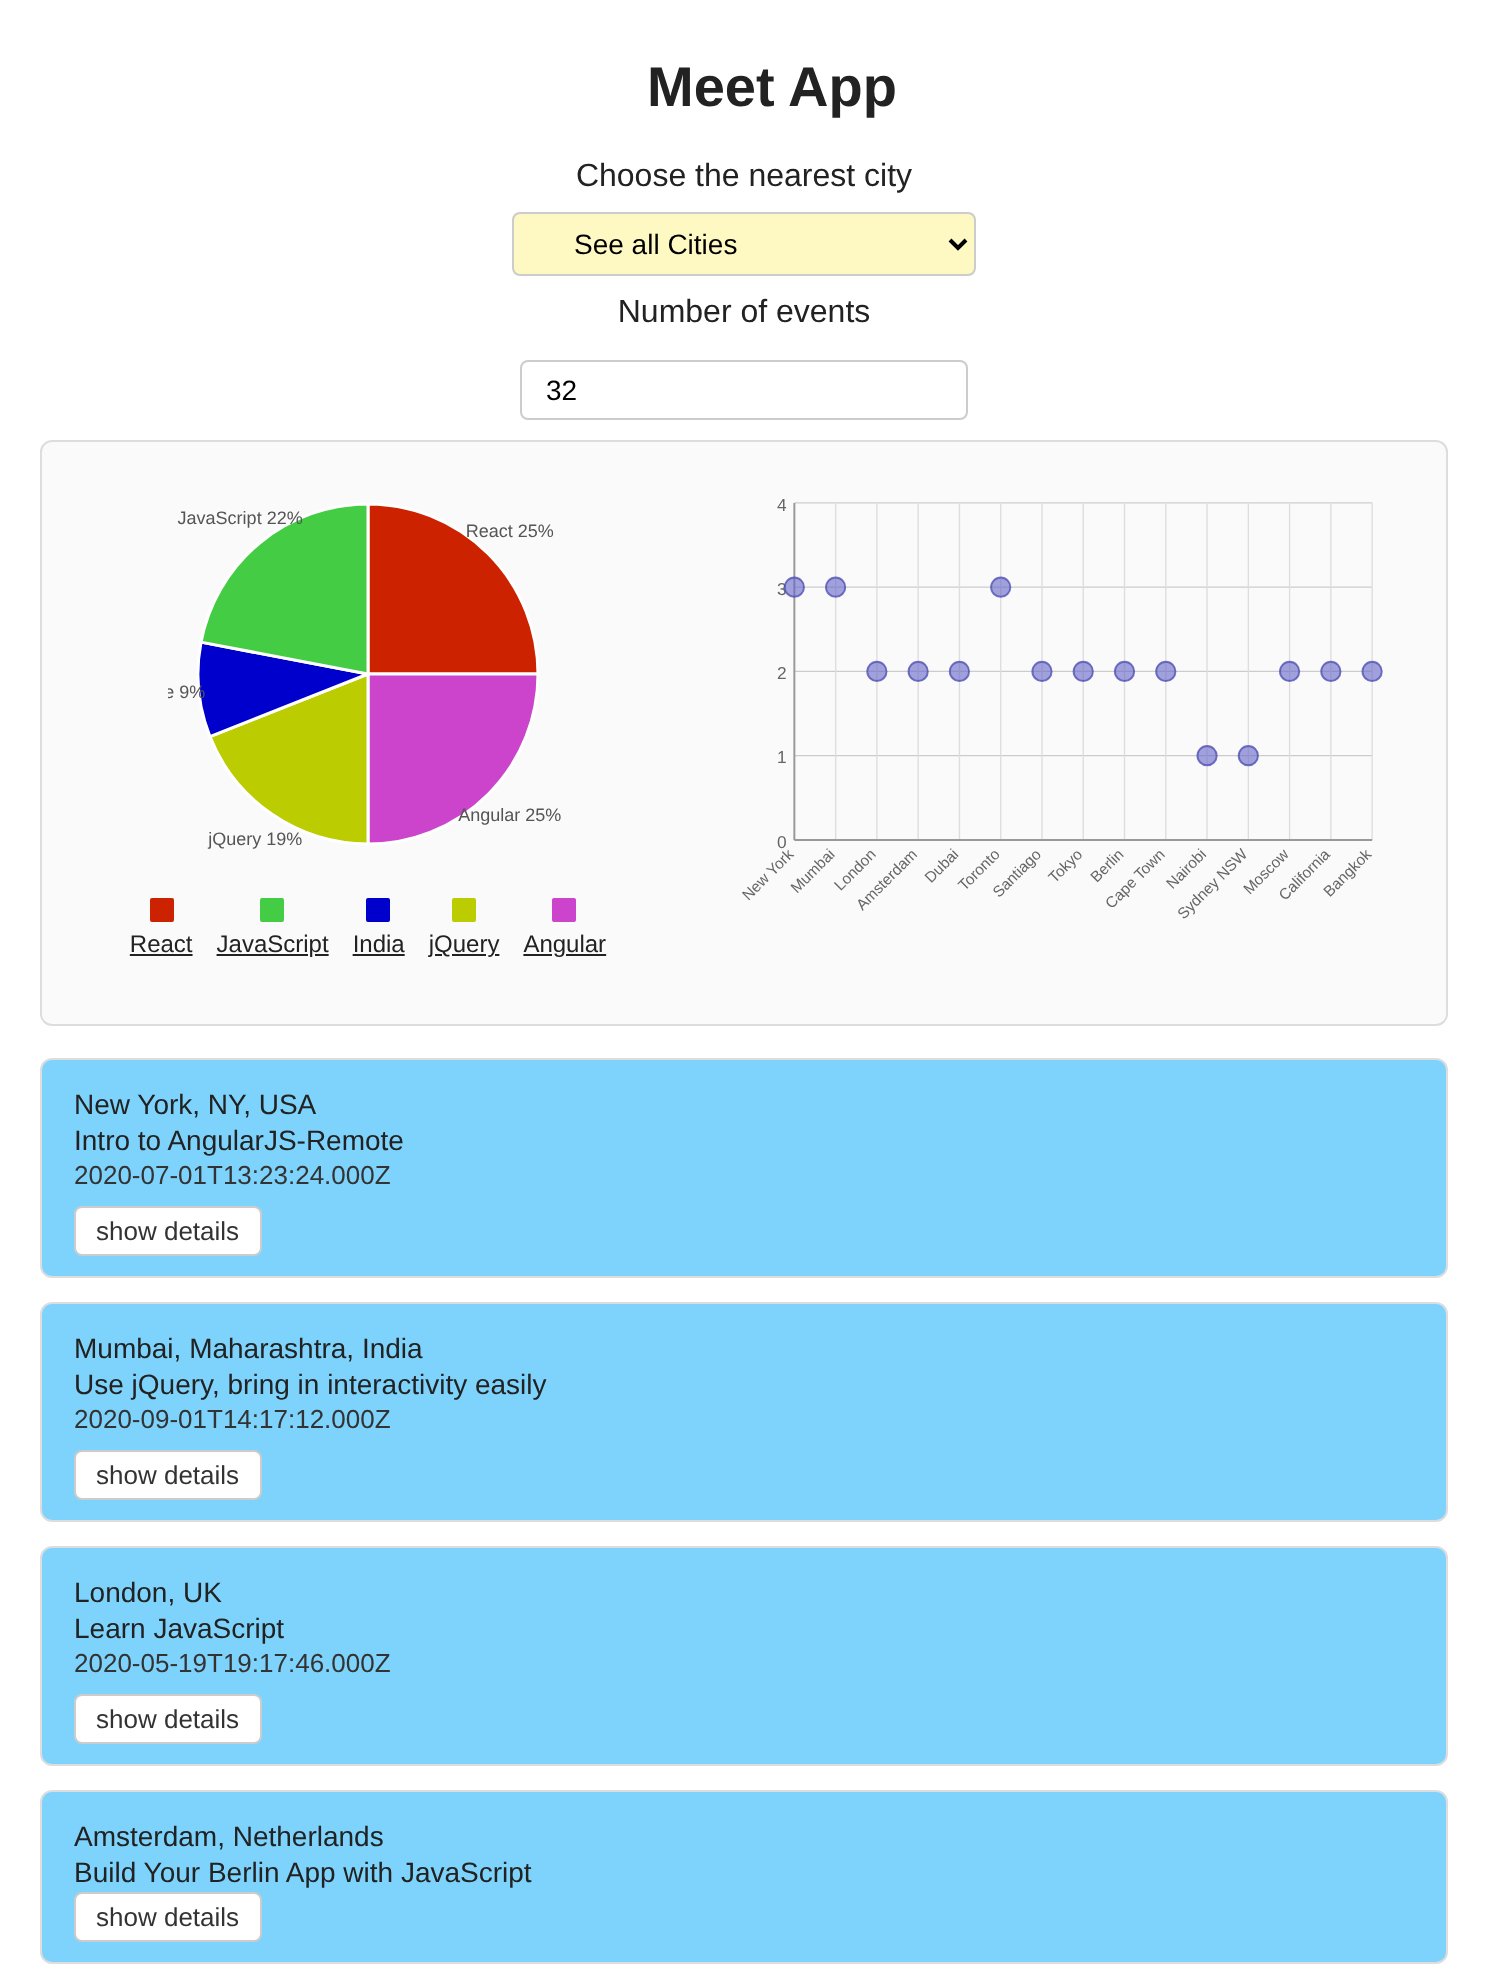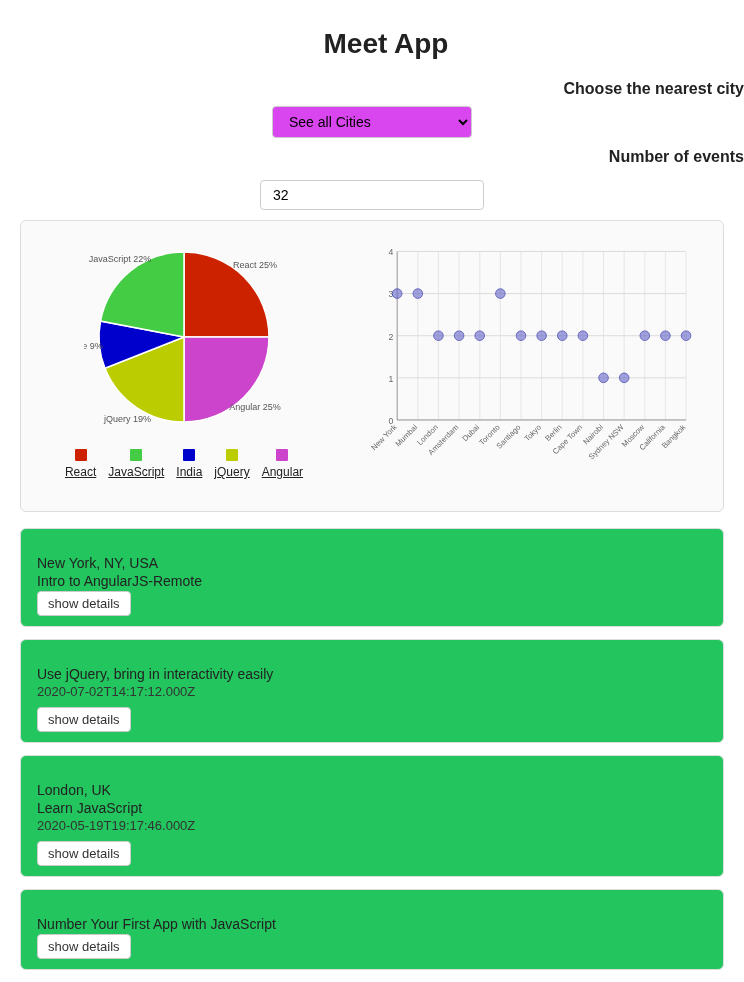--- a/index.html
+++ b/index.html
@@ -14,36 +14,36 @@
       text-align: center;
       padding: 28px 0 10px;
       margin-left: 28px;
     }
     .app-title {
       font-size: 28px;
       font-weight: 700;
     }
     .section-label {
       font-size: 16px;
-      font-weight: 700;
-      text-align: right;
+      font-weight: 400;
+      text-align: center;
       margin: 10px 0 8px;
     }
     .city-select-wrapper {
       display: flex;
       justify-content: center;
       margin-bottom: 10px;
     }
     .city-select {
       border: 1px solid #ccc;
       border-radius: 4px;
-      padding: 6px 12px;
+      padding: 6px 26px;
       font-size: 14px;
-      width: 200px;
-      background: #d946ef;
+      width: 232px;
+      background: #fef9c3;
       cursor: pointer;
     }
     .events-section {
       text-align: center;
       margin-bottom: 10px;
     }
     .events-input {
       border: 1px solid #ccc;
       border-radius: 4px;
       padding: 6px 12px;
@@ -112,22 +112,22 @@
     
     .events-list {
       padding: 0 20px 20px;
       display: flex;
       flex-direction: column;
       gap: 12px;
     }
     .event-card {
       border: 1px solid #ddd;
       border-radius: 6px;
-      padding: 26px 16px 10px;
-      background: #22c55e;
+      padding: 14px 16px 10px;
+      background: #7dd3fc;
     }
     .event-location {
       font-size: 14px;
       font-weight: 500;
       margin-bottom: 2px;
     }
     .event-name {
       font-size: 14px;
       margin-bottom: 2px;
     }
@@ -274,38 +274,41 @@
         <circle cx="308.57142857142856" cy="102.5" r="5" fill="rgba(100,100,200,0.6)" stroke="rgba(80,80,180,0.8)" stroke-width="1"></circle>
         <circle cx="330" cy="102.5" r="5" fill="rgba(100,100,200,0.6)" stroke="rgba(80,80,180,0.8)" stroke-width="1"></circle>
       </svg>
   </div>
 </div>
 
 <div class="events-list" id="events-list">
 <div class="event-card">
       <div class="event-location">New York, NY, USA</div>
       <div class="event-name">Intro to AngularJS-Remote</div>
+      <div class="event-date">2020-07-01T13:23:24.000Z</div>
       <div class="event-card-footer">
         <button class="show-details-btn">show details</button>
       </div>
     </div>
     <div class="event-card">
+      <div class="event-location">Mumbai, Maharashtra, India</div>
       <div class="event-name">Use jQuery, bring in interactivity easily</div>
-      <div class="event-date">2020-07-02T14:17:12.000Z</div>
+      <div class="event-date">2020-09-01T14:17:12.000Z</div>
       <div class="event-card-footer">
         <button class="show-details-btn">show details</button>
       </div>
     </div>
     <div class="event-card">
       <div class="event-location">London, UK</div>
       <div class="event-name">Learn JavaScript</div>
       <div class="event-date">2020-05-19T19:17:46.000Z</div>
       <div class="event-card-footer">
         <button class="show-details-btn">show details</button>
       </div>
     </div>
     <div class="event-card">
-      <div class="event-name">Number Your First App with JavaScript</div>
+      <div class="event-location">Amsterdam, Netherlands</div>
+      <div class="event-name">Build Your Berlin App with JavaScript</div>
       <div class="event-card-footer">
         <button class="show-details-btn">show details</button>
       </div>
     </div>
   </div>
 
 </body></html>

